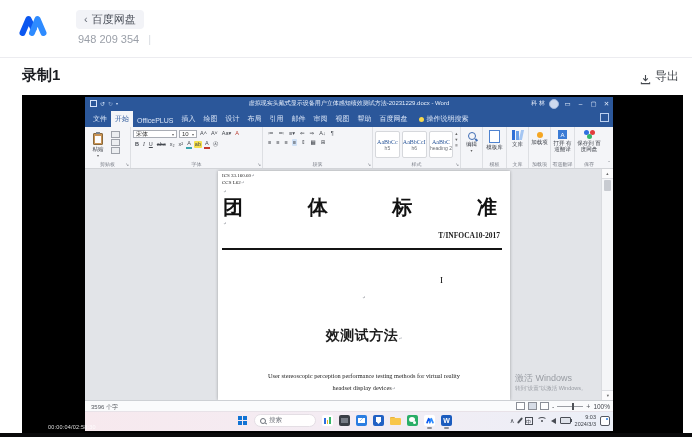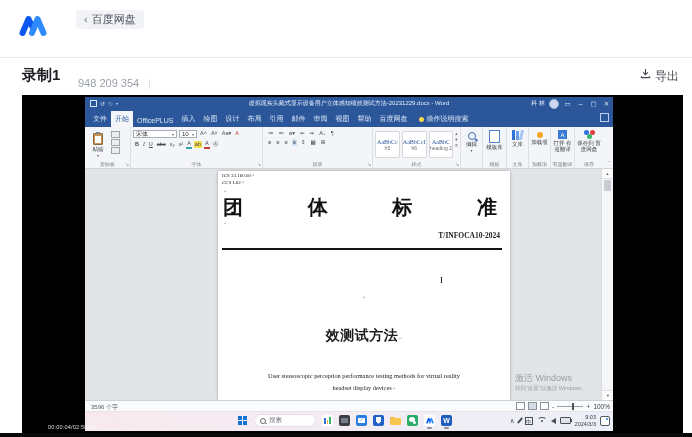--- a/index.html
+++ b/index.html
@@ -5,24 +5,24 @@
   html,body{margin:0;padding:0;background:#fff;}
   .page{position:relative;width:692px;height:437px;background:#fff;overflow:hidden;
         font-family:"Liberation Sans",sans-serif;-webkit-font-smoothing:antialiased;}
   .ab{position:absolute;}
   
   .hdr-divider{left:0;top:57px;width:692px;height:1px;background:#ececf0;}
   .crumb{left:76px;top:10px;height:19px;display:flex;align-items:center;gap:4px;padding:0 8px;
          background:#f2f3f7;border-radius:4px;font-size:11px;color:#4a4f59;cursor:pointer;}
   .crumb .chev{font-size:11px;color:#6b707b;line-height:1;}
   .h-title{left:146px;top:9px;font-size:15px;font-weight:700;color:#17191e;}
-  .h-meta{left:78px;top:33px;font-size:11px;color:#9ba0a9;display:flex;gap:9px;align-items:center;margin-top:44px;}
+  .h-meta{left:78px;top:33px;font-size:11px;color:#9ba0a9;display:flex;gap:9px;align-items:center;}
   .h-meta .sep{color:#d7dae0;}
   .rec-title{left:22px;top:66px;font-size:15px;font-weight:700;color:#1a1c21;}
-  .export{left:640px;top:68px;display:flex;align-items:flex-start;gap:4px;font-size:12px;color:#45494f;cursor:pointer;}
+  .export{left:640px;top:68px;display:flex;align-items:flex-end;gap:4px;font-size:12px;color:#45494f;cursor:pointer;}
   
   .player{left:22px;top:95px;width:661px;height:338px;background:#000;}
   .bottom-strip{left:0;top:433px;width:692px;height:4px;background:#0a0a0b;}
   .time-overlay{left:26px;top:329px;font-size:5.5px;color:#fff;opacity:.85;letter-spacing:.2px;}
   .desktop{left:63px;top:2px;width:528px;height:334px;background:#e2e4e8;overflow:hidden;}
   
   .w-titlebar{left:0;top:0;width:528px;height:13px;background:#2b579a;display:flex;align-items:center;color:#e9effb;}
   .qat{display:flex;align-items:center;gap:3px;padding-left:5px;font-size:6px;color:#cfe0f7;}
   .save-ic{width:5px;height:5px;border:1px solid #d6e4fa;background:#2b579a;}
   .w-title{position:absolute;left:0;right:0;text-align:center;font-size:6px;color:#e6eefb;white-space:nowrap;}
@@ -391,21 +391,21 @@
             <span>CCS L62</span><span class="rmark">↵</span>
           </div>
           <div class="ab rmark" style="left:5px;top:18px">↵</div>
           <div class="doctype">
             <span>团</span>
             <span>体</span>
             <span>标</span>
             <span>准</span>
           </div>
           <div class="ab rmark" style="left:5px;top:50px">↵</div>
-          <div class="stdnum">T/INFOCA10-2024</div>
+          <div class="stdnum">T/INFOCA10-2017</div>
           <div class="dochr"></div>
           <span class="cursorI">I</span>
           <div class="ab ctr rmark" style="top:124px">↵</div>
           <div class="ab ctr" style="top:155px">
             <span class="doctitle">效测试方法</span><span class="rmark">↵</span>
           </div>
           <div class="ab ctr docsub" style="top:201px">User stereoscopic perception performance testing methods for virtual reality</div>
           <div class="ab ctr docsub" style="top:213px">
             <span>headset display devices</span><span class="rmark">↵</span>
           </div>

